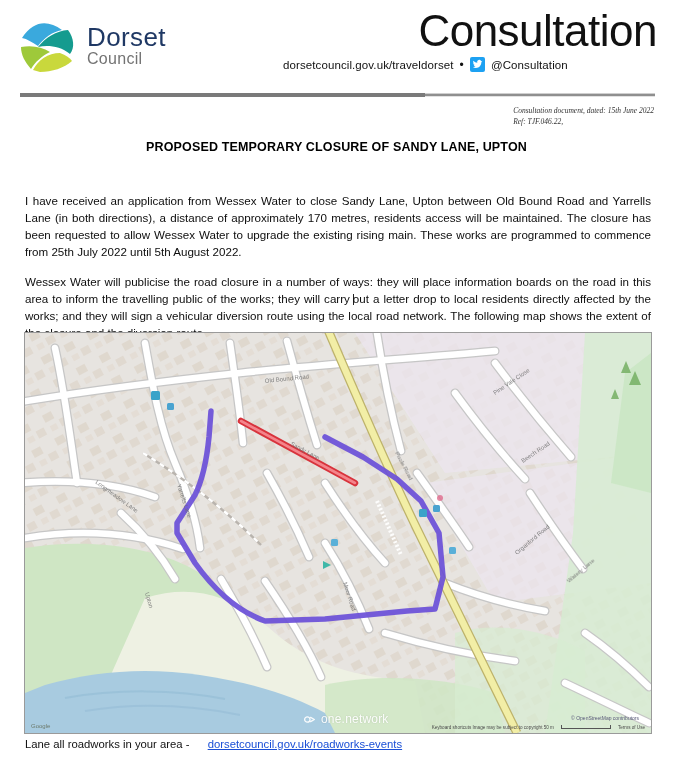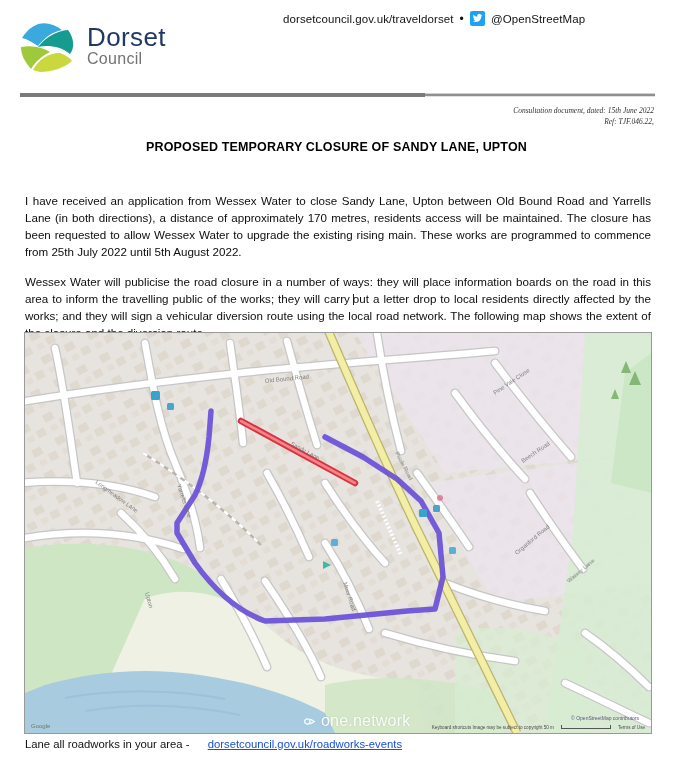--- a/index.html
+++ b/index.html
@@ -41,21 +41,21 @@
     position:absolute;left:20px;right:18px;top:93px;height:4px;
     background:#7a7a7a;
   }
   .rule:after{
     content:"";position:absolute;right:0;top:0;width:230px;height:4px;
     background:linear-gradient(to bottom,#cfcfcf 0 1px,#8f8f8f 1px 3px,#e2e2e2 3px 4px);
   }
 
   
   .meta{
-    position:absolute;right:19px;top:106px;text-align:right;
+    position:absolute;right:19px;top:106px;
     font-family:"Liberation Serif",serif;
     font-style:italic;font-size:7.5px;color:#333;line-height:1.45;
   }
 
   
   .doc-title{
     position:absolute;left:0;right:0;top:140px;text-align:center;
     font-size:12.5px;font-weight:bold;letter-spacing:.15px;color:#000;
   }
 
@@ -73,21 +73,21 @@
 
   
   .map{
     position:absolute;left:24px;top:332px;width:626px;height:400px;
     border:1px solid #9a9a9a;overflow:hidden;background:#e9e6e1;
   }
   .map svg{display:block;width:100%;height:100%;}
 
   .map-watermark{
     position:absolute;left:278px;top:379px;display:flex;align-items:center;gap:5px;
-    color:#ffffff;font-size:16px;letter-spacing:.2px;opacity:.92;
+    color:#ffffff;font-size:12px;letter-spacing:.2px;opacity:.92;
     text-shadow:0 0 2px rgba(0,0,0,.18);pointer-events:none;
   }
   .wm-logo{width:13px;height:13px;flex:0 0 13px;}
   .map-attrib{
     position:absolute;right:6px;bottom:3px;display:flex;align-items:center;gap:7px;
     font-size:4.6px;color:#4a4a4a;white-space:nowrap;
   }
   .scale-bar{
     display:inline-block;width:48px;height:3px;border:1px solid #555;border-top:none;
     position:relative;top:-1px;
@@ -121,29 +121,30 @@
           <path d="M15 56 C20 46, 30 39, 42 39 C48 41, 52 44, 54 47 C46 54, 34 58, 22 58 Z" fill="#c9d83c"></path>
         </svg>
       </span>
       <span class="logo-text">
         <span class="logo-dorset">Dorset</span>
         <span class="logo-council">Council</span>
       </span>
     </div>
 
     <div class="header-right">
+      <div class="consultation">Consultation</div>
       <div class="handle-row">
         <span>dorsetcouncil.gov.uk/traveldorset</span>
         <span class="dot-sep">•</span>
         <span class="tw">
           <svg viewBox="0 0 24 24" xmlns="http://www.w3.org/2000/svg">
             <path fill="#ffffff" d="M23 5.3a8.6 8.6 0 0 1-2.4.7 4.2 4.2 0 0 0 1.8-2.3 8.4 8.4 0 0 1-2.6 1A4.2 4.2 0 0 0 11.6 8a11.9 11.9 0 0 1-8.6-4.4 4.2 4.2 0 0 0 1.3 5.6 4.1 4.1 0 0 1-1.9-.5v.1a4.2 4.2 0 0 0 3.4 4.1 4.2 4.2 0 0 1-1.9.1 4.2 4.2 0 0 0 3.9 2.9A8.4 8.4 0 0 1 2 17.5a11.9 11.9 0 0 0 6.4 1.9c7.7 0 11.9-6.4 11.9-11.9v-.6A8.4 8.4 0 0 0 23 5.3z"></path>
           </svg>
         </span>
-        <span>@OpenStreetMap</span>
+        <span>@Consultation</span>
       </div>
     </div>
 
     <div class="rule"></div>
   </div>
 
   <div class="meta">
     <div>Consultation document, dated: 15th June 2022</div>
     <div>Ref: TJF.046.22,</div>
   </div>

